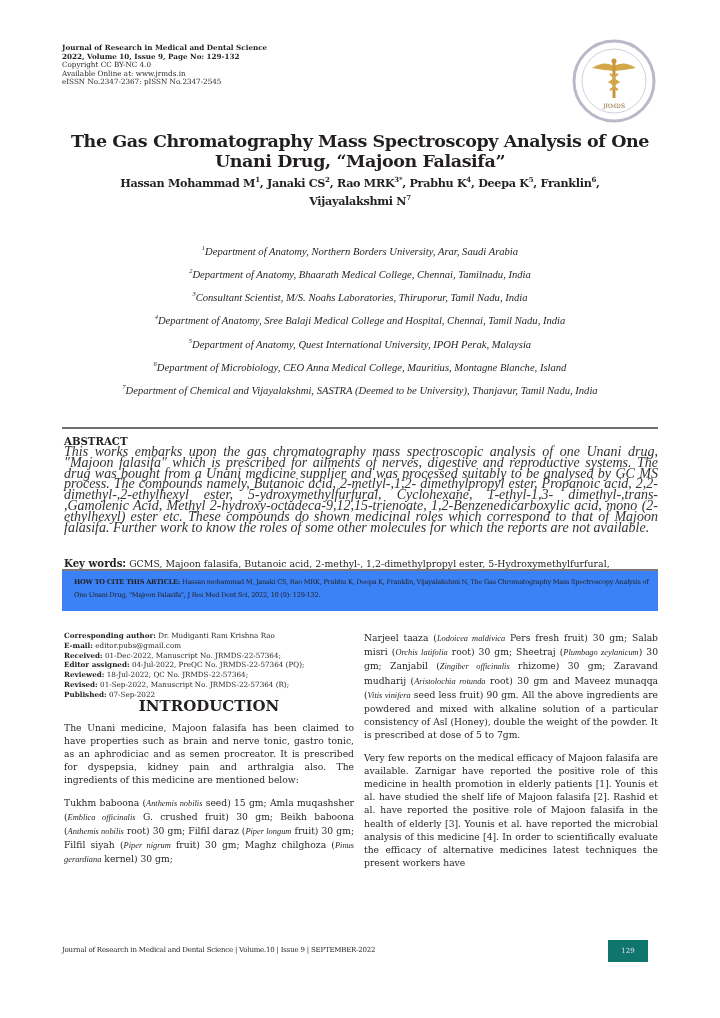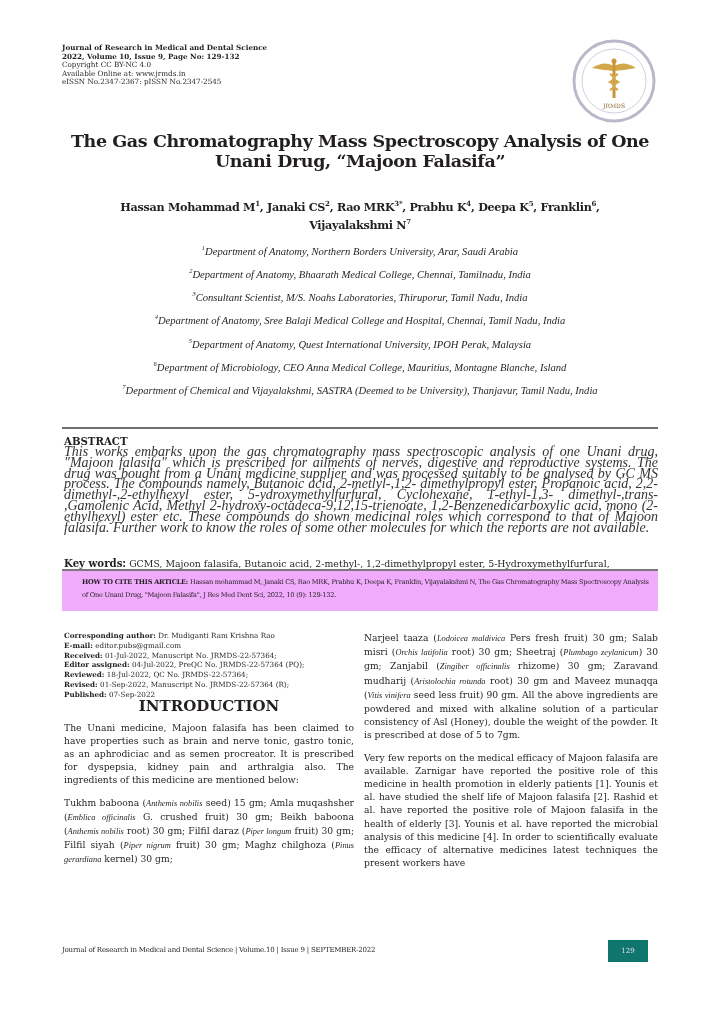--- a/index.html
+++ b/index.html
@@ -2,30 +2,30 @@
 <html><head>
 <meta charset="utf-8">
 <style>
   html,body{margin:0;padding:0;background:#ffffff;}
   body{width:720px;height:1018px;position:relative;overflow:hidden;font-family:"DejaVu Serif","Liberation Serif",serif;color:#231f20;}
   .page{position:absolute;left:0;top:0;width:720px;height:1018px;}
   .jhead{position:absolute;left:62px;top:44px;font-size:7.2px;line-height:8.6px;color:#231f20;}
   .jhead .b{font-weight:bold;}
   .logo{position:absolute;left:570px;top:38px;width:88px;height:86px;}
   .title{position:absolute;left:60px;top:131px;width:600px;text-align:center;font-size:17.5px;line-height:20px;font-weight:bold;font-family:"DejaVu Serif",serif;letter-spacing:-0.4px;}
-  .authors{position:absolute;left:60px;top:196px;width:600px;text-align:center;font-size:11.2px;line-height:15px;font-weight:bold;letter-spacing:-0.3px;}
+  .authors{position:absolute;left:60px;top:172px;width:600px;text-align:center;font-size:11.2px;line-height:15px;font-weight:bold;letter-spacing:-0.3px;}
   .authors sup{font-size:7px;}
   .affils{position:absolute;left:70px;top:238px;width:580px;text-align:center;font-family:"Liberation Serif",serif;font-style:italic;font-size:10.6px;line-height:19.6px;}
   .affils sup{font-size:6.5px;}
   .rule{position:absolute;left:62px;top:427px;width:596px;height:2px;background:#6f6f6f;}
   .abs-h{position:absolute;left:64px;top:435px;font-size:10.2px;font-weight:bold;}
   .abs{position:absolute;left:64px;top:447px;width:594px;font-family:"Liberation Serif",serif;font-style:italic;font-size:14px;line-height:10.8px;text-align:justify;color:#333;}
   .kw{position:absolute;left:64px;top:557px;width:594px;font-size:9.4px;line-height:13.5px;}
   .kw b{font-size:10.2px;}
-  .citebox{position:absolute;left:62px;top:569px;width:596px;height:42px;background:#f0abfc;border-top:2px solid #7a7a7a;box-sizing:border-box;padding:5px 4px 0 20px;font-size:6.6px;line-height:13px;letter-spacing:-0.25px;}
+  .citebox{position:absolute;left:62px;top:569px;width:596px;height:42px;background:#3b82f6;border-top:2px solid #7a7a7a;box-sizing:border-box;padding:5px 4px 0 12px;font-size:6.6px;line-height:13px;letter-spacing:-0.25px;}
   .citebox b{font-weight:bold;}
   .col-l{position:absolute;left:64px;top:631px;width:290px;}
   .col-r{position:absolute;left:364px;top:631px;width:294px;}
   .meta{font-size:7.2px;line-height:9.8px;}
   .meta b{font-weight:bold;}
   .intro-h{text-align:center;font-size:15px;font-weight:bold;margin-top:0px;line-height:13px;}
   .p{font-size:9.2px;line-height:13.2px;text-align:justify;margin:0 0 9px 0;}
   .p i{font-family:"Liberation Serif",serif;font-style:italic;font-size:8.4px;}
   .footer{position:absolute;left:62px;top:946px;font-size:7px;letter-spacing:-0.2px;}
   .pnum{position:absolute;left:608px;top:940px;width:40px;height:22px;background:#0f766e;color:#e8def5;font-size:7px;display:flex;align-items:center;justify-content:center;}
@@ -93,21 +93,21 @@
 
   <div class="citebox">
     <b>HOW TO CITE THIS ARTICLE:</b>
     <span>Hassan mohammad M, Janaki CS, Rao MRK, Prabhu K, Deepa K, Franklin, Vijayalakshmi N, The Gas Chromatography Mass Spectroscopy Analysis of One Unani Drug, "Majoon Falasifa", J Res Med Dent Sci, 2022, 10 (9): 129-132.</span>
   </div>
 
   <div class="col-l">
     <div class="meta">
       <div><b>Corresponding author:</b> <span>Dr. Mudiganti Ram Krishna Rao</span></div>
       <div><b>E-mail:</b> <span>editor.pubs@gmail.com</span></div>
-      <div><b>Received:</b> <span>01-Jul-2022, Manuscript No. JRMDS-22-57364;</span></div>
+      <div><b>Received:</b> <span>01-Dec-2022, Manuscript No. JRMDS-22-57364;</span></div>
       <div><b>Editor assigned:</b> <span>04-Jul-2022, PreQC No. JRMDS-22-57364 (PQ);</span></div>
       <div><b>Reviewed:</b> <span>18-Jul-2022, QC No. JRMDS-22-57364;</span></div>
       <div><b>Revised:</b> <span>01-Sep-2022, Manuscript No. JRMDS-22-57364 (R);</span></div>
       <div><b>Published:</b> <span>07-Sep-2022</span></div>
     </div>
     <div class="intro-h">INTRODUCTION</div>
     <div style="height:8px"></div>
     <p class="p">The Unani medicine, Majoon falasifa has been claimed to have properties such as brain and nerve tonic, gastro tonic, as an aphrodiciac and as semen procreator. It is prescribed for dyspepsia, kidney pain and arthralgia also. The ingredients of this medicine are mentioned below:</p>
     <p class="p">
       <span>Tukhm baboona (</span><i>Anthemis nobilis</i><span> seed) 15 gm; Amla muqashsher (</span><i>Emblica officinalis</i><span> G. crushed fruit) 30 gm; Beikh baboona (</span><i>Anthemis nobilis</i><span> root) 30 gm; Filfil daraz (</span><i>Piper longum</i><span> fruit) 30 gm; Filfil siyah (</span><i>Piper nigrum</i><span> fruit) 30 gm; Maghz chilghoza (</span><i>Pinus gerardiana</i><span> kernel) 30 gm;</span>

